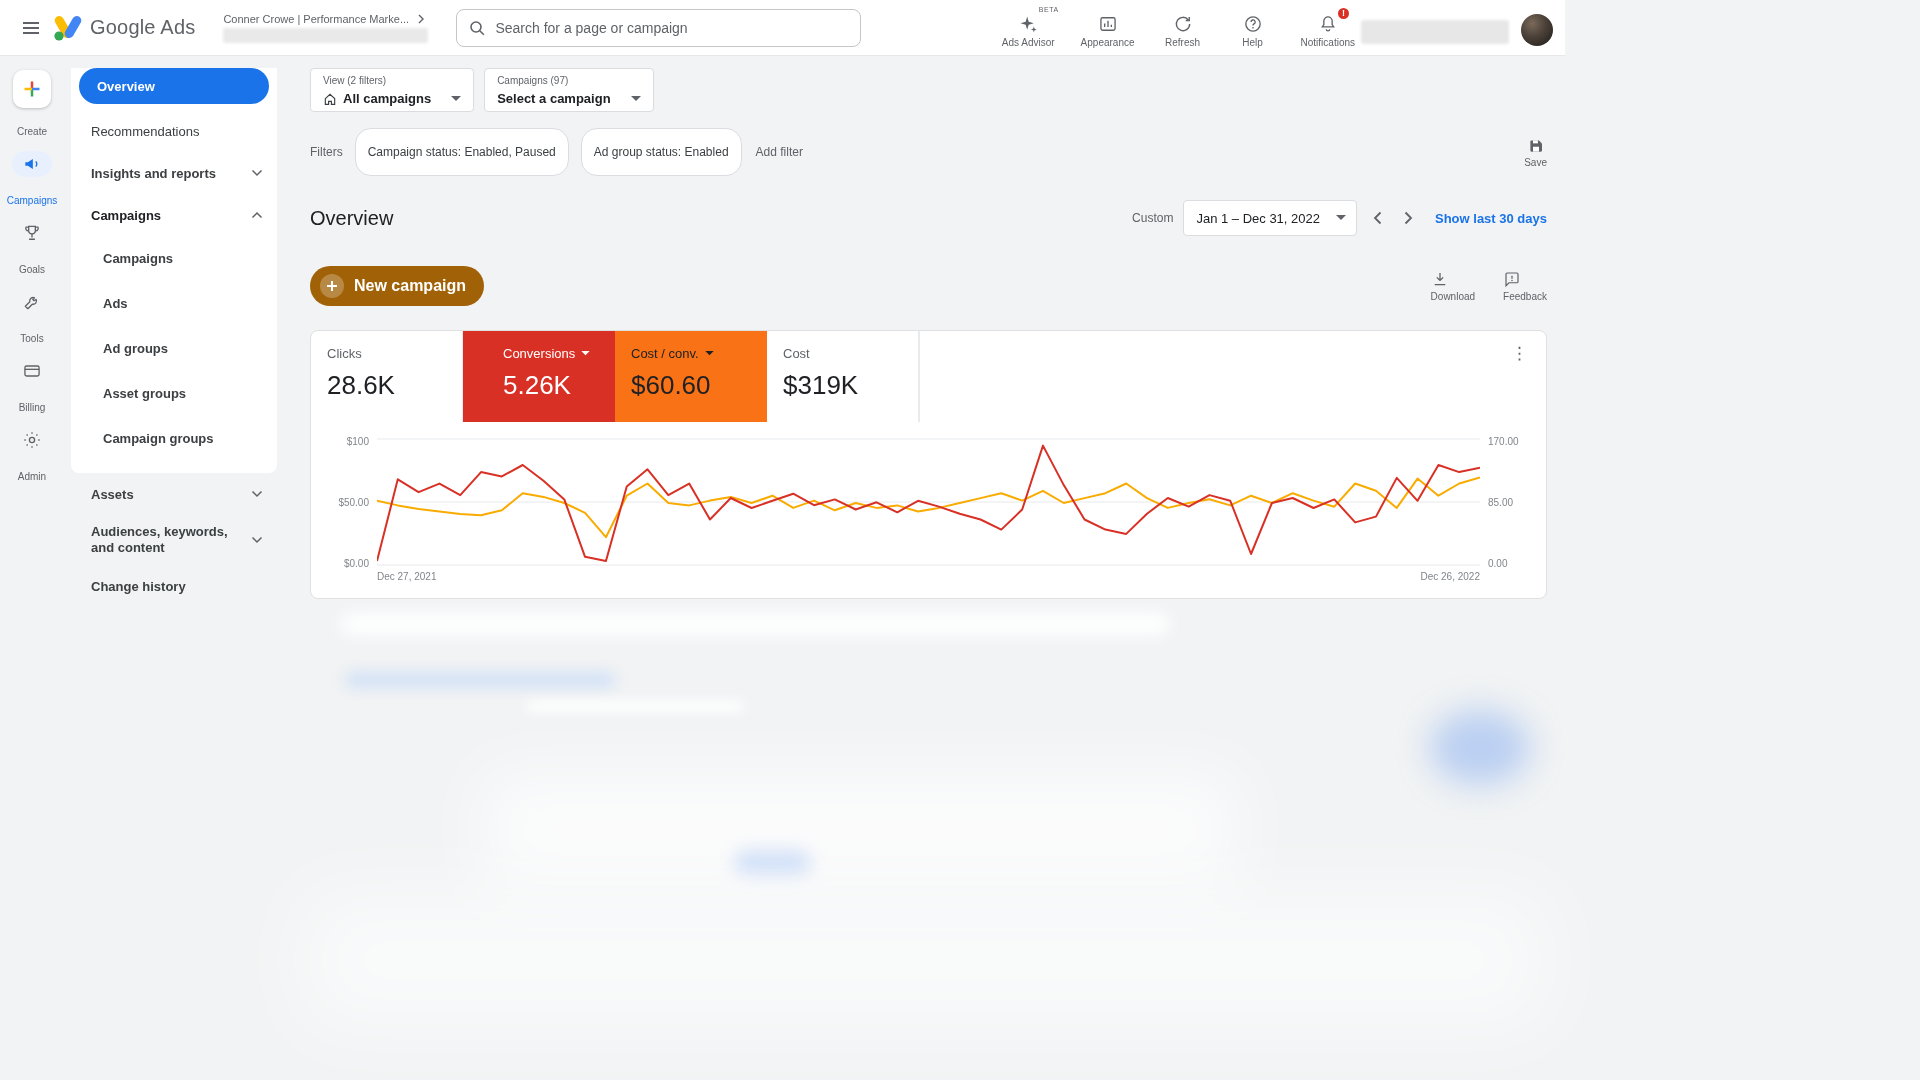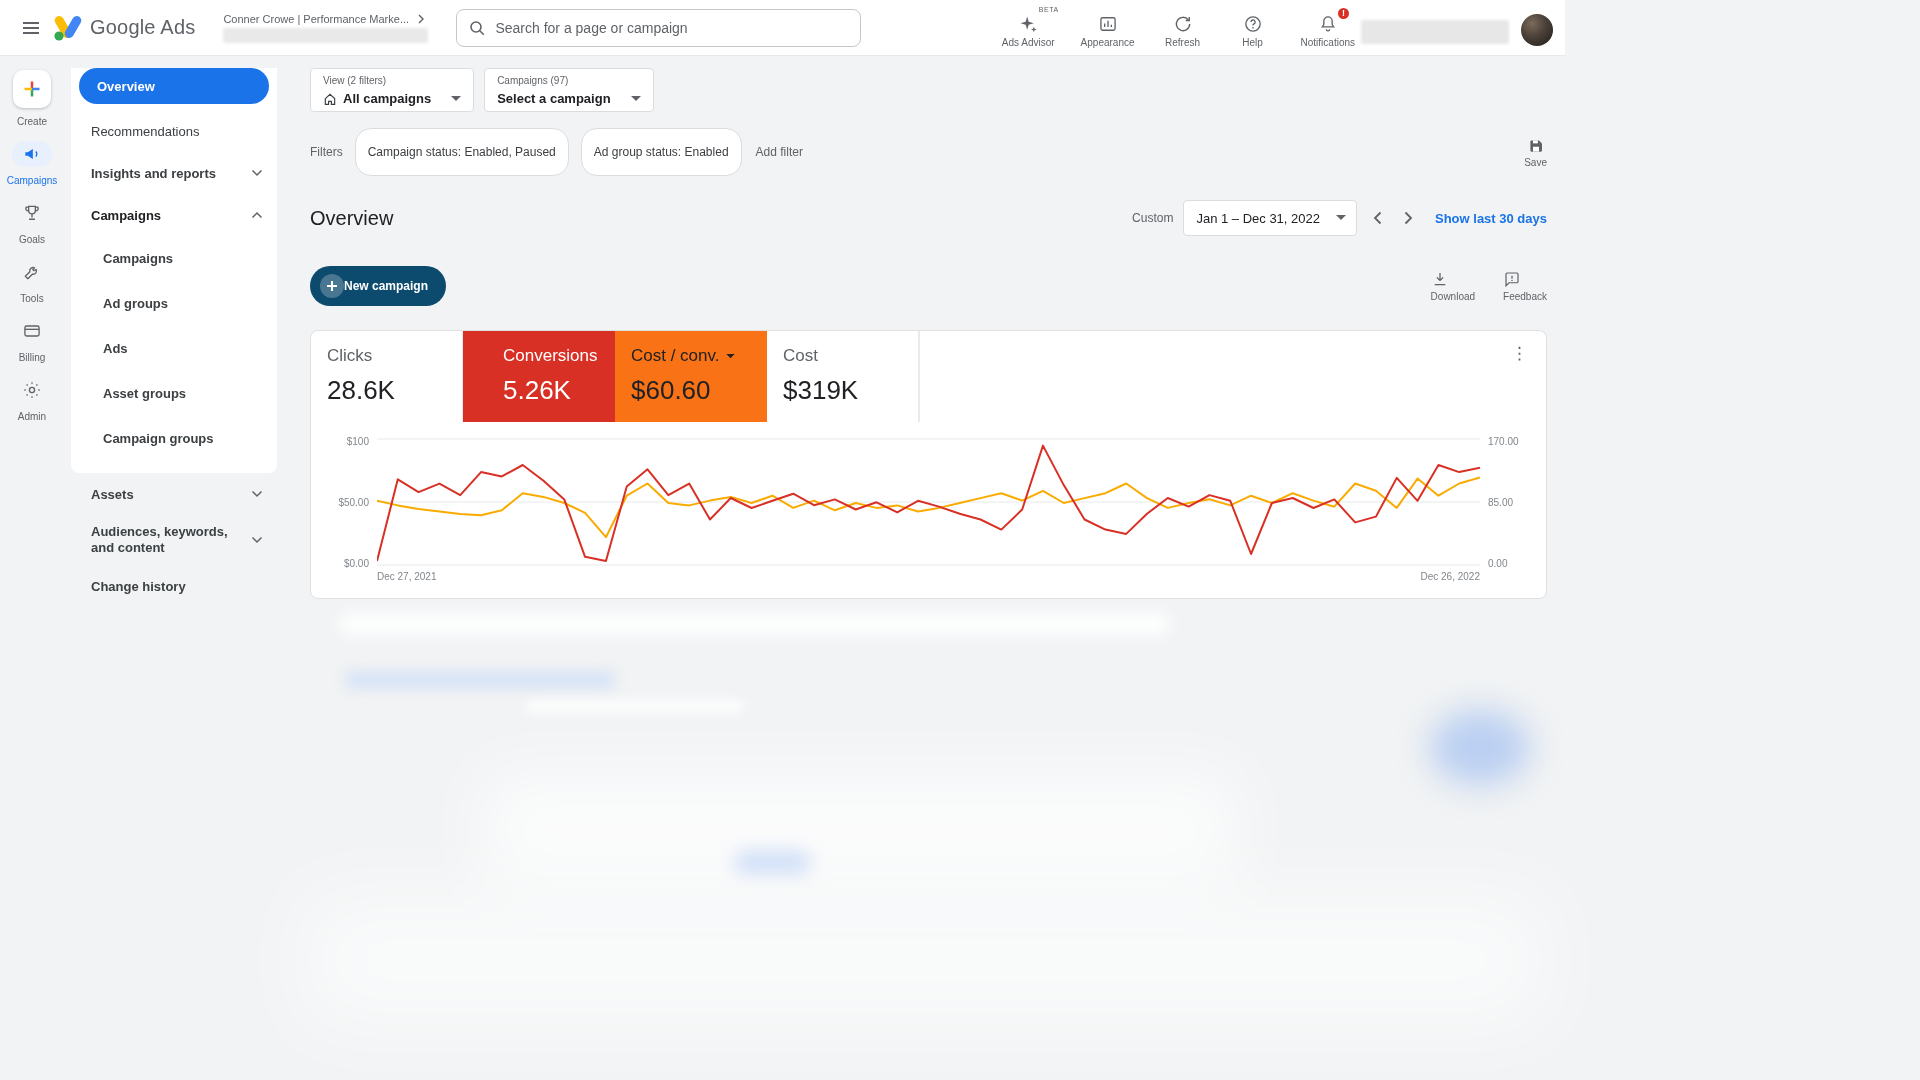--- a/index.html
+++ b/index.html
@@ -45,21 +45,21 @@
     width:32px; height:32px; border-radius:50%; margin:4px 0 0 8px; cursor:pointer;
     background:radial-gradient(circle at 35% 30%, #7a6a5a 0%, #4a4038 45%, #1d1a17 100%);
     flex:none;
   }
 
   
   .shell { display:flex; align-items:flex-start; height:1024px; }
 
   
   .rail { width:64px; flex:none; display:flex; flex-direction:column; align-items:center; padding-top:14px; gap:14px; }
-  .rail-item { display:flex; flex-direction:column; align-items:center; gap:8px; cursor:pointer; color:#5f6368; }
+  .rail-item { display:flex; flex-direction:column; align-items:center; gap:18px; cursor:pointer; color:#5f6368; }
   .rail-item .rlbl { font-size:10px; color:#5f6368; }
   .rail-item.active { color:#1a73e8; }
   .rail-item.active .rlbl { color:#1a73e8; }
   .create-box { width:38px; height:38px; background:#fff; border-radius:10px; box-shadow:0 1px 3px rgba(60,64,67,.3); display:flex; align-items:center; justify-content:center; }
   .rail-iconwrap { width:40px; height:26px; display:flex; align-items:center; justify-content:center; border-radius:13px; }
   .rail-item.active .rail-iconwrap { background:#e8f0fe; }
 
   
   .side-col { width:213px; flex:none; margin-left:0; }
   .sidebar-panel { margin-left:7px; width:206px; background:#fff; border-radius:0 0 8px 8px; padding-bottom:12px; }
@@ -108,35 +108,35 @@
   .date-mode { font-size:12px; color:#5f6368; }
   .date-box {
     background:#fff; border:1px solid #dadce0; border-radius:4px; height:36px;
     display:flex; align-items:center; gap:16px; padding:0 10px 0 12px; font-size:13px; cursor:pointer;
   }
   .nav-arrow { background:none; border:none; padding:4px 6px; cursor:pointer; display:flex; }
   .show-last { font-size:13px; font-weight:bold; color:#1a73e8; cursor:pointer; margin-left:6px; white-space:nowrap; }
 
   .actions-row { display:flex; align-items:center; margin-top:30px; }
   .new-campaign {
-    background:#0c4a6e; border:none; color:#fff; height:40px; border-radius:20px;
-    display:flex; align-items:center; padding:0 18px 0 10px;
-    font-size:12px; font-weight:bold; font-family:"Liberation Sans", sans-serif; cursor:pointer;
+    background:#a16207; border:none; color:#fff; height:40px; border-radius:20px;
+    display:flex; align-items:center; gap:10px; padding:0 18px 0 10px;
+    font-size:16px; font-weight:bold; font-family:"Liberation Sans", sans-serif; cursor:pointer;
   }
   .nc-plus { width:24px; height:24px; border-radius:50%; background:rgba(255,255,255,.25); display:flex; align-items:center; justify-content:center; }
   .right-tools { margin-left:auto; display:flex; gap:28px; }
   .tool-btn { display:flex; flex-direction:column; align-items:flex-start; gap:3px; cursor:pointer; }
   .tool-btn .lbl { font-size:10px; color:#5f6368; }
 
   
   .card { margin-top:24px; background:#fff; border:1px solid #e0e0e0; border-radius:8px; position:relative; }
   .metrics-row { display:flex; align-items:stretch; height:91px; }
   .metric { width:152px; flex:none; padding:15px 16px; cursor:pointer; }
   .metric.plain { border-right:1px solid #e8eaed; }
-  .m-label { font-size:17px; color:#5f6368; display:flex; align-items:center; gap:6px; }
+  .m-label { font-size:13px; color:#5f6368; display:flex; align-items:center; gap:6px; }
   .m-value { font-size:26px; color:#202124; margin-top:9px; }
   .metric.red { background:#d93025; }
   .metric.red .m-label, .metric.red .m-value { color:#fff;margin-left:24px; }
   .metric.orange { background:#f97316; }
   .metric.orange .m-label, .metric.orange .m-value { color:#202124; }
   .metrics-filler { flex:1; border-left:1px solid #e8eaed; }
   .card-menu { position:absolute; top:10px; right:14px; font-size:17px; color:#5f6368; cursor:pointer; line-height:1; padding:4px; }
 
   .chart-grid { display:grid; grid-template-columns:62px 1fr 62px; margin:16px 4px 0; }
   .yticks { position:relative; font-size:10px; color:#80868b; }
@@ -317,24 +317,24 @@
         <div class="nav-item parent">
           <span>Campaigns</span>
           <svg class="icon" width="12" height="8" viewBox="0 0 12 8">
               <path d="M1.5 6.5L6 2l4.5 4.5" stroke="#5f6368" stroke-width="1.5" fill="none"></path>
             </svg>
         </div>
         <div class="nav-item sub heavy">
             <span>Campaigns</span>
           </div>
         <div class="nav-item sub heavy">
+            <span>Ads</span>
+          </div>
+        <div class="nav-item sub heavy">
             <span>Ad groups</span>
-          </div>
-        <div class="nav-item sub heavy">
-            <span>Ads</span>
           </div>
         <div class="nav-item sub heavy">
             <span>Asset groups</span>
           </div>
         <div class="nav-item sub heavy">
             <span>Campaign groups</span>
           </div>
       </nav>
       <div class="outside">
         <div class="nav-item heavy">

